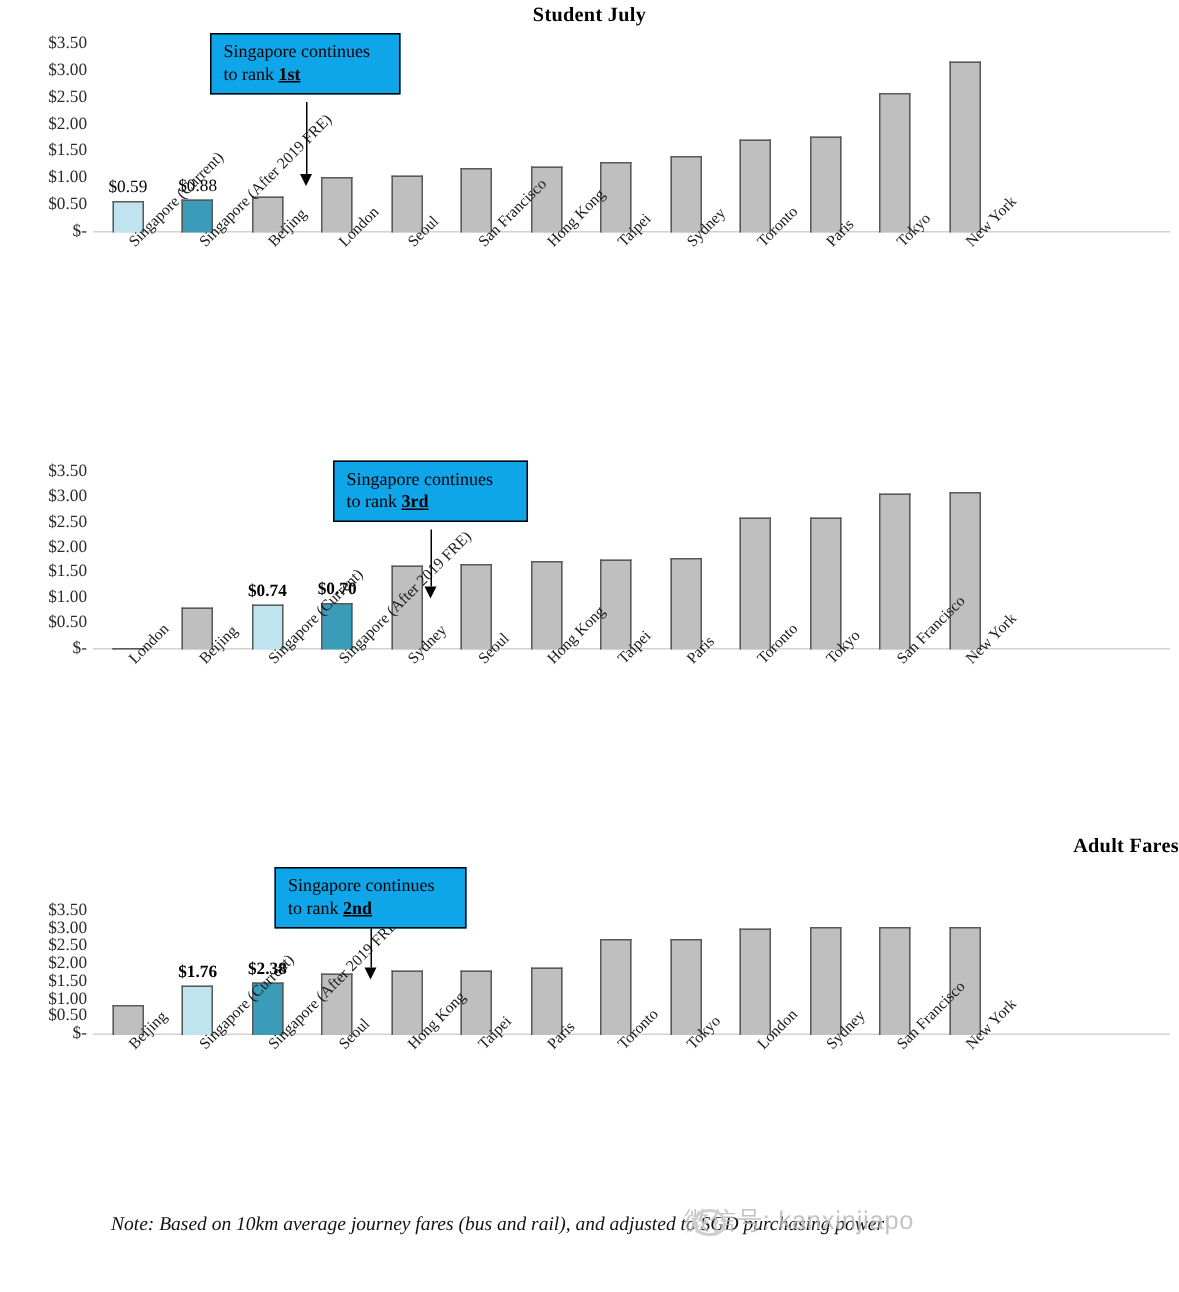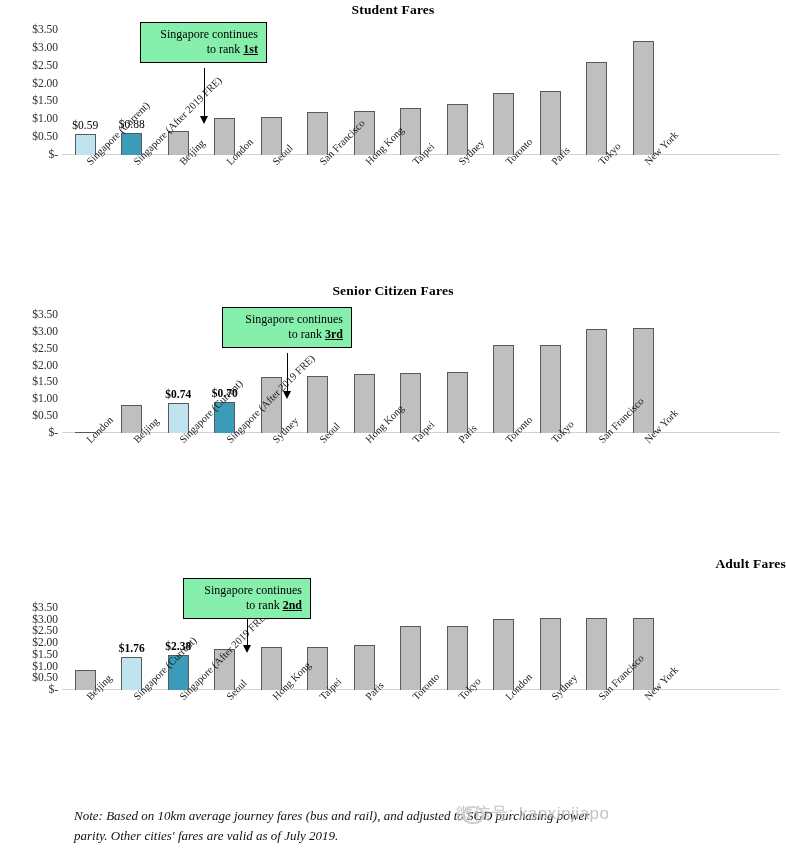--- a/index.html
+++ b/index.html
@@ -94,24 +94,24 @@
     white-space:nowrap;
     transform-origin:left top;
     transform:rotate(-45deg);
     line-height:1;
   }
 
   
   .callout {
     position:absolute;
     border:1px solid #000;
-    background:#86efac;
+    background:#0ea5e9;
     font-size:12px;
     font-family:"Liberation Serif", serif;
-    text-align:right;
+    text-align:left;
     padding:4px 8px 5px;
     line-height:1.25;
     color:#000;
     z-index:5;
   }
   .callout u { text-decoration:underline; font-weight:bold; }
 
   .arrow {
     position:absolute;
     z-index:4;
@@ -175,21 +175,21 @@
     background:#cfcfcf;
   }
   .wm-logo:before { left:5px; }
   .wm-logo:after  { left:12px; }
 </style>
 </head>
 <body>
 
 <div id="root">
     <div class="chart-block" style="position: absolute; left: 0px; top: 0px; width: 786px; height: 861px; pointer-events: none;">
-      <div class="chart-title" style="position: absolute; left: 0px; right: 0px; top: 2px;">Student Fares</div>
+      <div class="chart-title" style="position: absolute; left: 0px; right: 0px; top: 2px;">Student July</div>
       <div class="plot" style="position: absolute; left: 0px; right: 0px; top: 30px; height: 125px;">
         <div class="yaxis" style="height: 125px;">
           <div class="tick" style="top: 0px;">$3.50</div>
           <div class="tick" style="top: 17.8571px;">$3.00</div>
           <div class="tick" style="top: 35.7143px;">$2.50</div>
           <div class="tick" style="top: 53.5714px;">$2.00</div>
           <div class="tick" style="top: 71.4286px;">$1.50</div>
           <div class="tick" style="top: 89.2857px;">$1.00</div>
           <div class="tick" style="top: 107.143px;">$0.50</div>
           <div class="tick" style="top: 125px;">$-</div>
@@ -257,21 +257,20 @@
       <div class="callout" style="left: 140px; top: 22px; width: 127px;">
         <div>Singapore continues</div>
         <div><span>to rank </span><u>1st</u></div>
       </div>
       <div class="arrow" style="left: 204px; top: 68px; height: 56px; width: 1px;">
         <div class="shaft" style="height: 48px;"></div>
         <div class="head"></div>
       </div>
     </div>
     <div class="chart-block" style="position: absolute; left: 0px; top: 0px; width: 786px; height: 861px; pointer-events: none;">
-      <div class="chart-title" style="position: absolute; left: 0px; right: 0px; top: 283px;">Senior Citizen Fares</div>
       <div class="plot" style="position: absolute; left: 0px; right: 0px; top: 315px; height: 118px;">
         <div class="yaxis" style="height: 118px;">
           <div class="tick" style="top: 0px;">$3.50</div>
           <div class="tick" style="top: 16.8571px;">$3.00</div>
           <div class="tick" style="top: 33.7143px;">$2.50</div>
           <div class="tick" style="top: 50.5714px;">$2.00</div>
           <div class="tick" style="top: 67.4286px;">$1.50</div>
           <div class="tick" style="top: 84.2857px;">$1.00</div>
           <div class="tick" style="top: 101.143px;">$0.50</div>
           <div class="tick" style="top: 118px;">$-</div>
@@ -424,16 +423,15 @@
       </div>
       <div class="arrow" style="left: 247px; top: 613px; height: 40px; width: 1px;">
         <div class="shaft" style="height: 32px;"></div>
         <div class="head"></div>
       </div>
     </div>
   </div>
 
 <div class="note">
   <div>Note: Based on 10km average journey fares (bus and rail), and adjusted to SGD purchasing power</div>
-  <div>parity. Other cities' fares are valid as of July 2019.</div>
 </div>
 <div class="wm-logo"></div>
 <div class="watermark">微信号: kanxinjiapo</div>
 
 </body></html>

